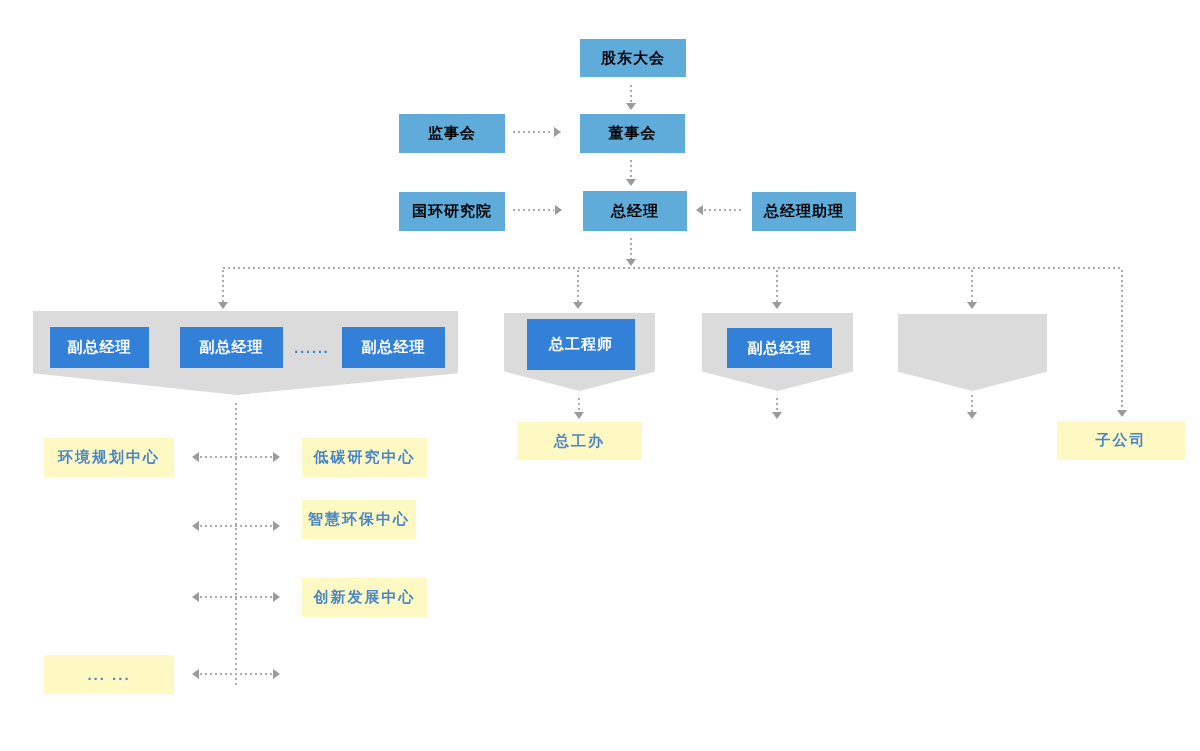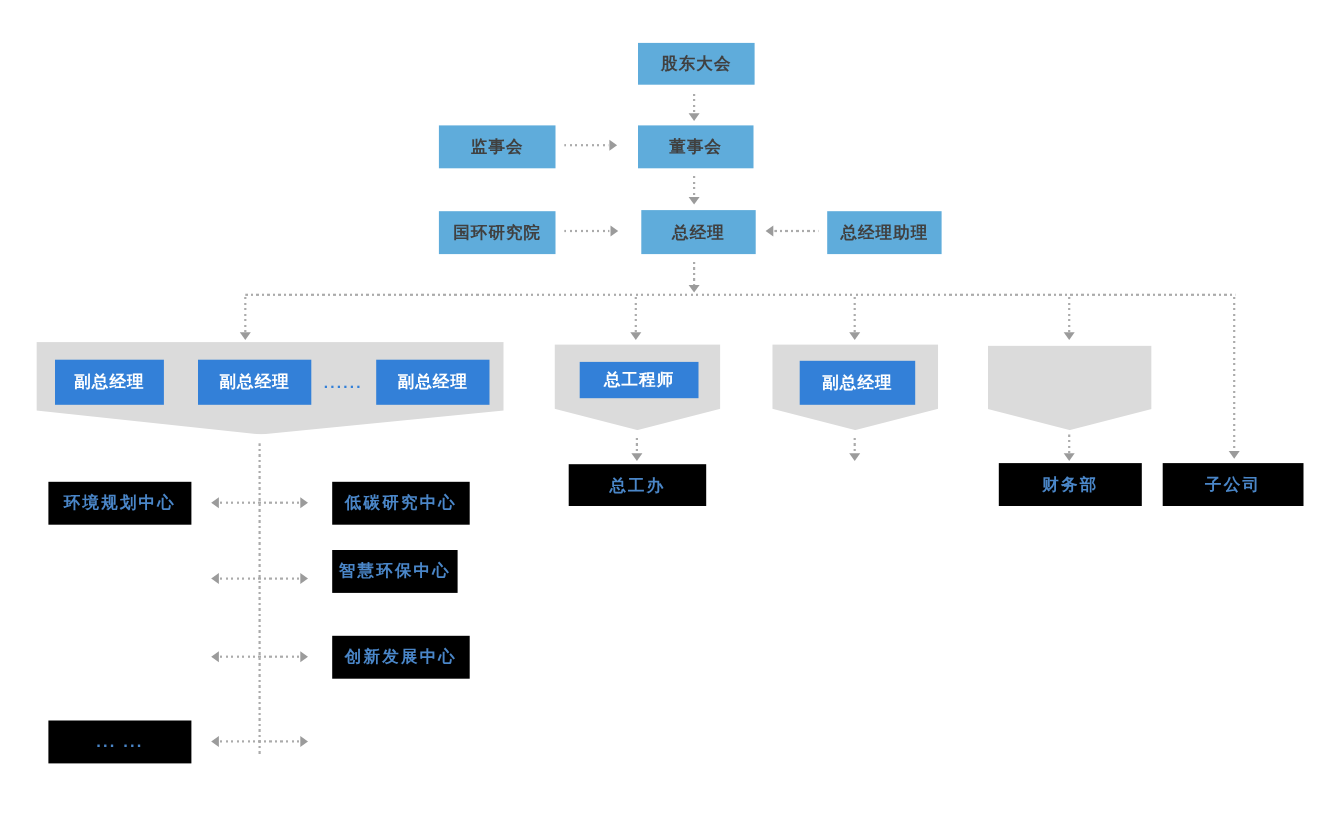--- a/index.html
+++ b/index.html
@@ -2,23 +2,23 @@
 <html><head>
 <meta charset="utf-8">
 <style>
   * { margin:0; padding:0; box-sizing:border-box; }
   html,body { background:#ffffff; }
   body { font-family:"Liberation Sans","DejaVu Sans",sans-serif; }
   .canvas { position:relative; width:1200px; height:751px; background:#ffffff; overflow:hidden; }
 
   .node { position:absolute; display:flex; align-items:center; justify-content:center;
           font-size:15px; font-weight:bold; letter-spacing:1px; white-space:nowrap; }
-  .blue-light { background:#5FACDB; color:#404040; }
+  .blue-light { background:#5FACDB; color:#000000; }
   .blue-deep  { background:#3380D8; color:#ffffff; }
-  .gray-box   { background:#000000; color:#4A86C8; letter-spacing:2px; font-size:15px; }
+  .gray-box   { background:#fef9c3; color:#4A86C8; letter-spacing:2px; font-size:15px; }
 
   .banner { position:absolute; background:#DBDBDB; }
   .banner-wide  { clip-path: polygon(0 0, 100% 0, 100% 74%, 48% 100%, 0 74%); }
   .banner-small { clip-path: polygon(0 0, 100% 0, 100% 75%, 50% 100%, 0 75%); }
 
   .ellipsis { position:absolute; color:#3380D8; font-weight:bold; font-size:14px;
               letter-spacing:2px; display:flex; align-items:center; justify-content:center; }
 
   .dot-h { position:absolute; height:2px;
            background-image:repeating-linear-gradient(90deg,#ABABAB 0 2px,transparent 2px 5px); }
@@ -44,25 +44,24 @@
 
   <div class="banner banner-wide" style="left:33px;top:311px;width:425px;height:84px"></div>
   <div class="banner banner-small" style="left:504px;top:313px;width:151px;height:78px"></div>
   <div class="banner banner-small" style="left:702px;top:313px;width:151px;height:78px"></div>
   <div class="banner banner-small" style="left:898px;top:314px;width:149px;height:77px"></div>
 
   <div class="node blue-deep" style="left:50px;top:327px;width:99px;height:41px">副总经理</div>
   <div class="node blue-deep" style="left:180px;top:327px;width:103px;height:41px">副总经理</div>
   <div class="ellipsis" style="left:288px;top:327px;width:48px;height:41px">......</div>
   <div class="node blue-deep" style="left:342px;top:327px;width:103px;height:41px">副总经理</div>
-  <div class="node blue-deep" style="left:527px;top:329px;width:108px;height:33px">总工程师</div>
+  <div class="node blue-deep" style="left:527px;top:319px;width:108px;height:51px">总工程师</div>
   <div class="node blue-deep" style="left:727px;top:328px;width:105px;height:40px">副总经理</div>
 
   <div class="node gray-box" style="left:517px;top:422px;width:125px;height:38px">总工办</div>
-  <div class="node gray-box" style="left:908px;top:421px;width:130px;height:39px">财务部</div>
   <div class="node gray-box" style="left:1057px;top:421px;width:128px;height:39px">子公司</div>
 
   <div class="node gray-box" style="left:44px;top:438px;width:130px;height:39px">环境规划中心</div>
   <div class="node gray-box" style="left:44px;top:655px;width:130px;height:39px">... ...</div>
 
   <div class="node gray-box" style="left:302px;top:438px;width:125px;height:39px">低碳研究中心</div>
   <div class="node gray-box" style="left:302px;top:500px;width:114px;height:39px">智慧环保中心</div>
   <div class="node gray-box" style="left:302px;top:578px;width:125px;height:39px">创新发展中心</div>
 
   <div class="dot-v" style="left:630px;top:85px;height:18px"></div>

